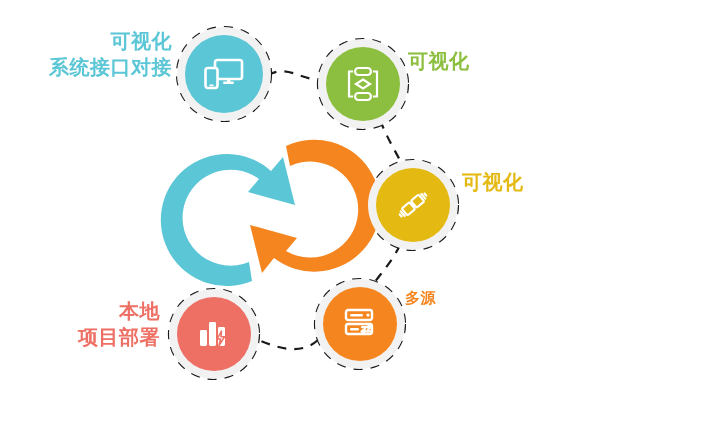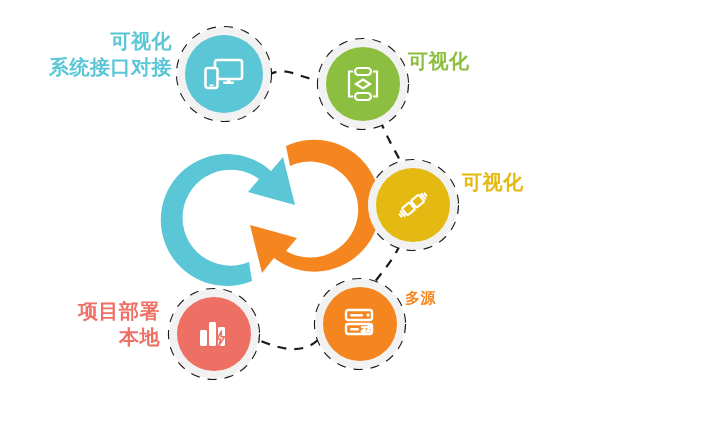--- a/index.html
+++ b/index.html
@@ -177,17 +177,17 @@
     <div class="disc" style="width:74px;height:74px;background:#ee6f63;">
       <svg width="38" height="32" viewBox="0 0 38 32">
         <rect x="5" y="12" width="7" height="16" rx="1.4" fill="#ffffff"></rect>
         <rect x="14" y="4" width="7" height="24" rx="1.4" fill="#ffffff"></rect>
         <rect x="23" y="9" width="7" height="19" rx="1.4" fill="#ffffff"></rect>
         <path d="M26.5 13 L22.2 21 L25.6 21 L24 27.5 L29.5 18.8 L26 18.8 Z" fill="#ffffff" stroke="#ee6f63" stroke-width="1.5" stroke-linejoin="round"></path>
       </svg>
     </div>
   </div>
   <div class="label right" style="left:20px;top:298px;width:140px;font-size:20px;color:#ee6f63;">
+    <span class="ln">本地</span>
     <span class="ln">项目部署</span>
-    <span class="ln">本地</span>
   </div>
 
 </div>
 
 </body></html>

